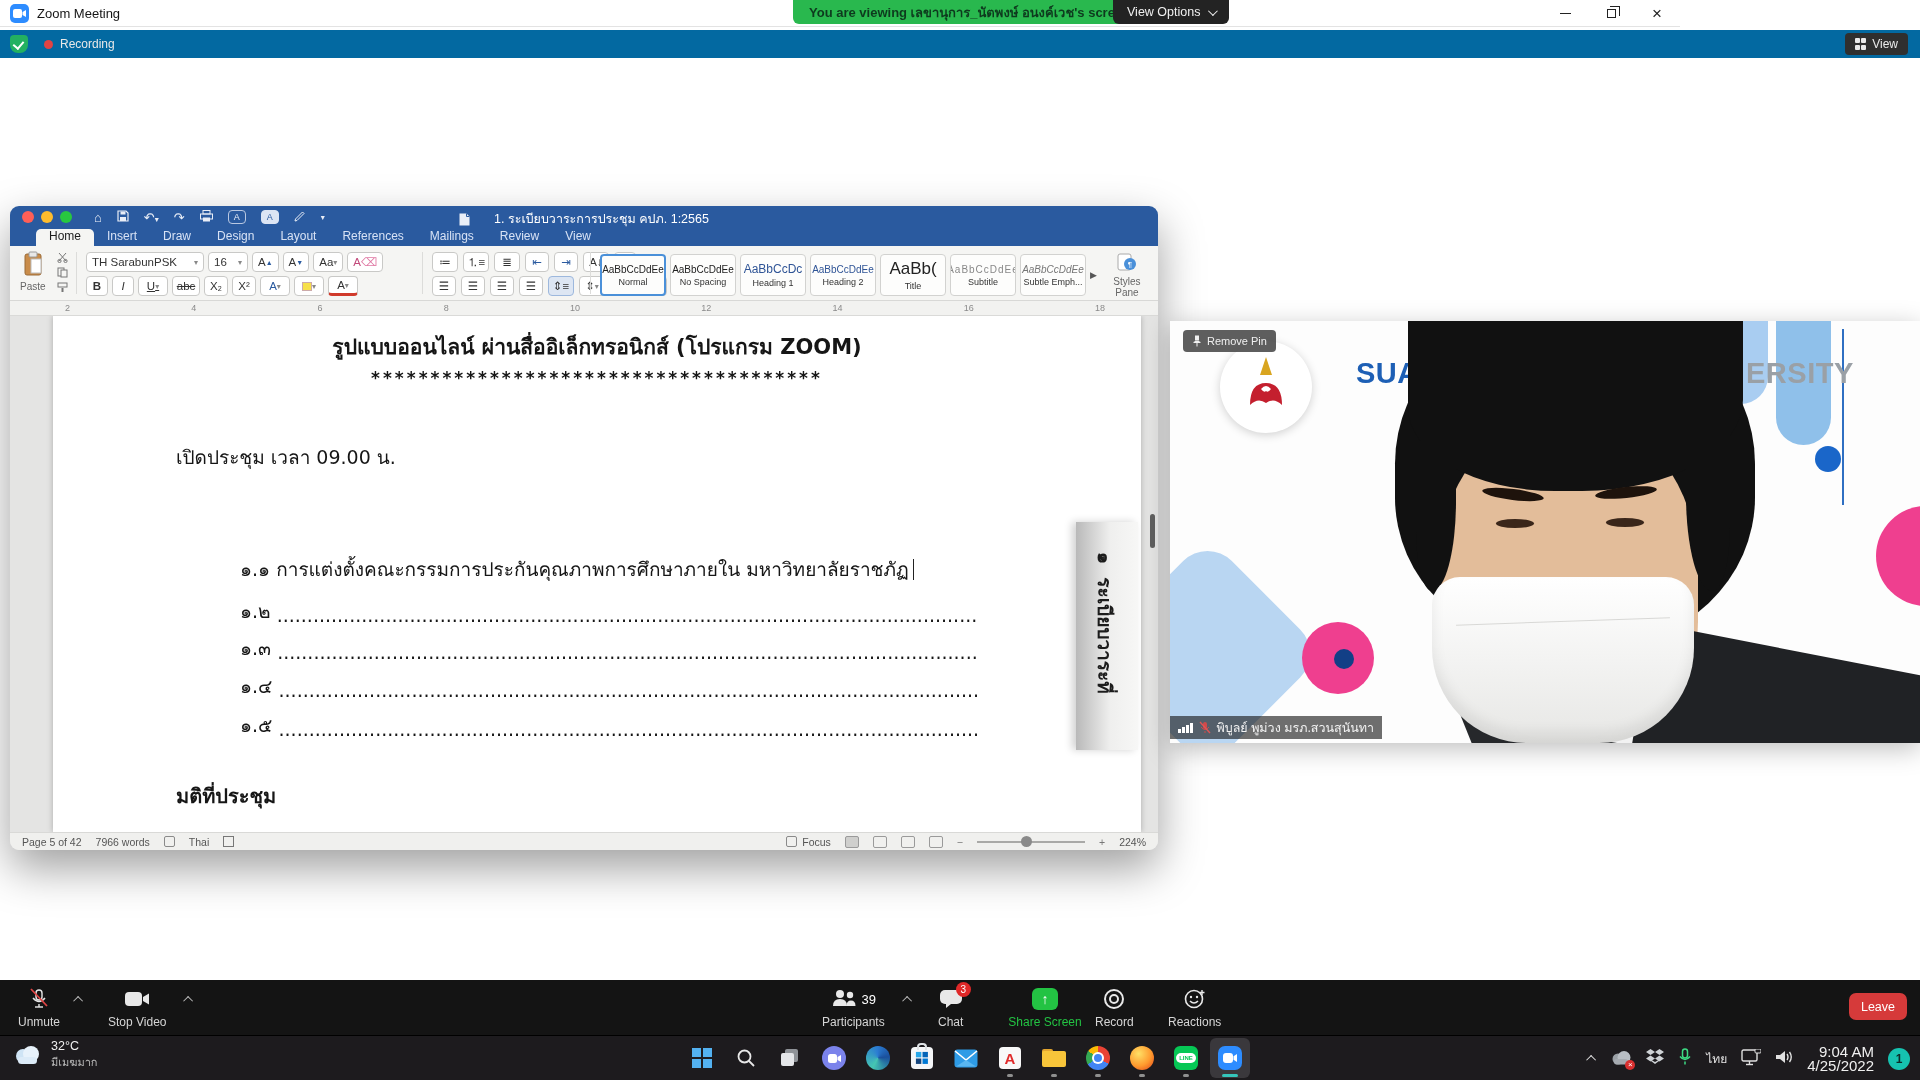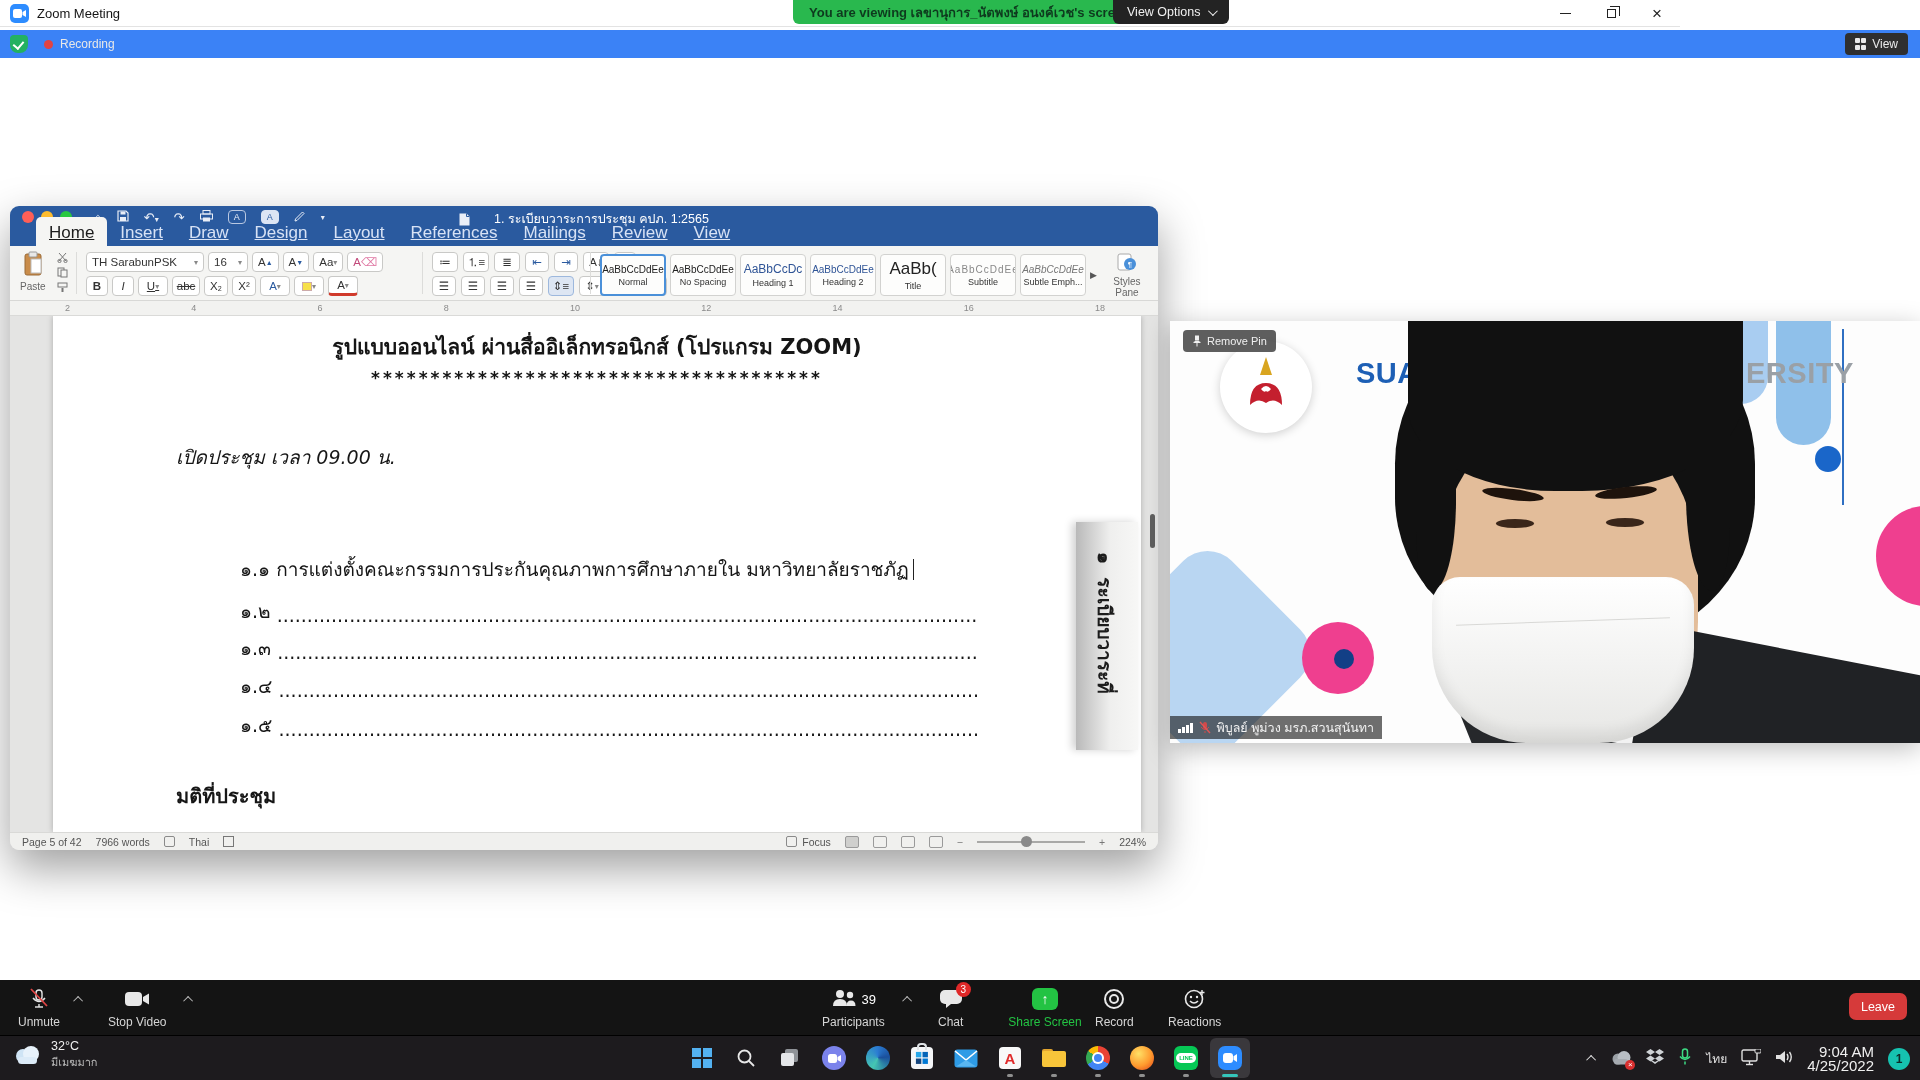--- a/index.html
+++ b/index.html
@@ -20,41 +20,41 @@
     padding:0 14px;font-size:12.5px;color:#f0f0f0;display:flex;align-items:center;gap:8px;}
   .chev{display:inline-block;width:7px;height:7px;border-left:1.6px solid currentColor;border-top:1.6px solid currentColor;}
   .chev.up{transform:rotate(45deg) translateY(2px);}
   .chev.down{transform:rotate(-135deg) translateY(2px);}
   .winctl{top:0;width:46px;height:27px;display:flex;align-items:center;justify-content:center;color:#222;}
   .min-glyph{width:11px;border-bottom:1.4px solid #222;}
   .restore-glyph{position:relative;width:9px;height:9px;border:1.3px solid #222;background:#fff;}
   .restore-glyph::before{content:"";position:absolute;left:2px;top:-4px;width:9px;height:9px;border:1.3px solid #222;border-bottom:none;border-left:none;}
   .close-glyph{font-size:17px;line-height:17px;}
 
-  .meetbar{left:0;top:30px;width:1920px;height:28px;background:#3b82f6;}
+  .meetbar{left:0;top:30px;width:1920px;height:28px;background:#0369a1;}
   .shield{left:10px;top:5px;width:18px;height:18px;background:#23b161;border-radius:4px 4px 8px 8px;}
   .shield::after{content:"";position:absolute;left:5px;top:4px;width:5px;height:8px;border-right:2px solid #fff;border-bottom:2px solid #fff;transform:rotate(40deg);}
   .recdot{left:44px;top:10px;width:9px;height:9px;border-radius:50%;background:#e14343;}
   .reclabel{left:60px;top:7px;font-size:12px;color:#e8e8e8;}
   .viewbtn{right:12px;top:3px;height:22px;padding:0 10px;background:#2f2f2f;border-radius:4px;
     display:flex;align-items:center;gap:6px;color:#eaeaea;font-size:12px;}
   .gridicon{display:inline-grid;grid-template-columns:5px 5px;gap:1.5px;}
   .gridicon i{width:5px;height:5px;background:#eaeaea;border-radius:1px;}
 
   
   .word{left:10px;top:206px;width:1148px;height:644px;border-radius:9px;overflow:hidden;
     box-shadow:0 18px 45px rgba(0,0,0,.38);background:#e9e9e8;}
   .word-titlebar{left:0;top:0;width:100%;height:22px;background:#2a5a9f;}
   .light{top:5px;width:12px;height:12px;border-radius:50%;}
   .qat{left:84px;top:0;height:22px;display:flex;align-items:center;gap:15px;color:#e9eef7;font-size:13px;}
   .word-doctitle{top:3px;left:0;width:100%;display:flex;justify-content:center;align-items:center;gap:24px;
     color:#fff;font-size:12.5px;pointer-events:none;}
   .word-tabs{left:0;top:22px;width:100%;height:18px;background:#2a5a9f;display:flex;align-items:flex-end;
     padding-left:26px;gap:0;}
-  .wtab{padding:6px 13px 3px;font-size:17px;color:#d7e2f5;text-decoration:underline;}
+  .wtab{padding:0 13px 3px;font-size:12px;color:#d7e2f5;}
   .wtab.active{background:#f5f5f3;color:#1c1c1c;border-radius:5px 5px 0 0;}
   .ribbon{left:0;top:40px;width:100%;height:55px;background:#f5f5f3;border-bottom:1px solid #d8d8d6;color:#444;}
   .rsep{top:6px;width:1px;height:42px;background:#dcdcda;}
   .rbtn{display:inline-flex;align-items:center;justify-content:center;border:1px solid #c9c9c7;background:#fff;
     border-radius:4px;font-size:11.5px;color:#333;height:20px;padding:0 5px;}
   .rsmall{font-size:10px;color:#666;}
   .stylebox{width:66px;height:42px;border:1px solid #d2d2d0;background:#fdfdfc;border-radius:4px;
     display:flex;flex-direction:column;align-items:center;justify-content:center;gap:2px;overflow:hidden;}
   .stylebox .prev{font-size:10px;color:#222;white-space:nowrap;}
   .stylebox .lbl{font-size:9px;color:#333;white-space:nowrap;}
@@ -342,21 +342,21 @@
         <span>14</span>
           <span>16</span>
           <span>18</span>
       </div>
     </div>
 
     <div class="ab docarea">
       <div class="ab page">
         <div class="ab doc-thai" style="top:14px;left:0;width:100%;text-align:center;font-weight:bold;font-size:21px;">รูปแบบออนไลน์ ผ่านสื่ออิเล็กทรอนิกส์ (โปรแกรม ZOOM)</div>
         <div class="ab doc-thai" style="top:52px;left:0;width:100%;text-align:center;font-weight:bold;font-size:17px;letter-spacing:3px;">**************************************</div>
-        <div class="ab doc-thai" style="top:126px;left:123px;font-size:19px;font-style:italic;">เปิดประชุม เวลา 09.00 น.</div>
+        <div class="ab doc-thai" style="top:126px;left:123px;font-size:19px;">เปิดประชุม เวลา 09.00 น.</div>
         <div class="ab doc-thai" style="top:238px;left:187px;font-size:19px;">
           <span>๑.๑</span>&nbsp;<span>การแต่งตั้งคณะกรรมการประกันคุณภาพการศึกษาภายใน มหาวิทยาลัยราชภัฏ</span><span class="cursorbar"></span>
         </div>
         <div class="ab doc-thai" style="top:280px;left:187px;font-size:19px;width:746px;">
           <span>๑.๒</span> <span class="dotrow" style="display:inline-block;width:700px;vertical-align:bottom;">........................................................................................................................................................................</span>
         </div>
         <div class="ab doc-thai" style="top:317px;left:187px;font-size:19px;width:746px;">
           <span>๑.๓</span> <span class="dotrow" style="display:inline-block;width:700px;vertical-align:bottom;">........................................................................................................................................................................</span>
         </div>
         <div class="ab doc-thai" style="top:355px;left:187px;font-size:19px;width:746px;">

